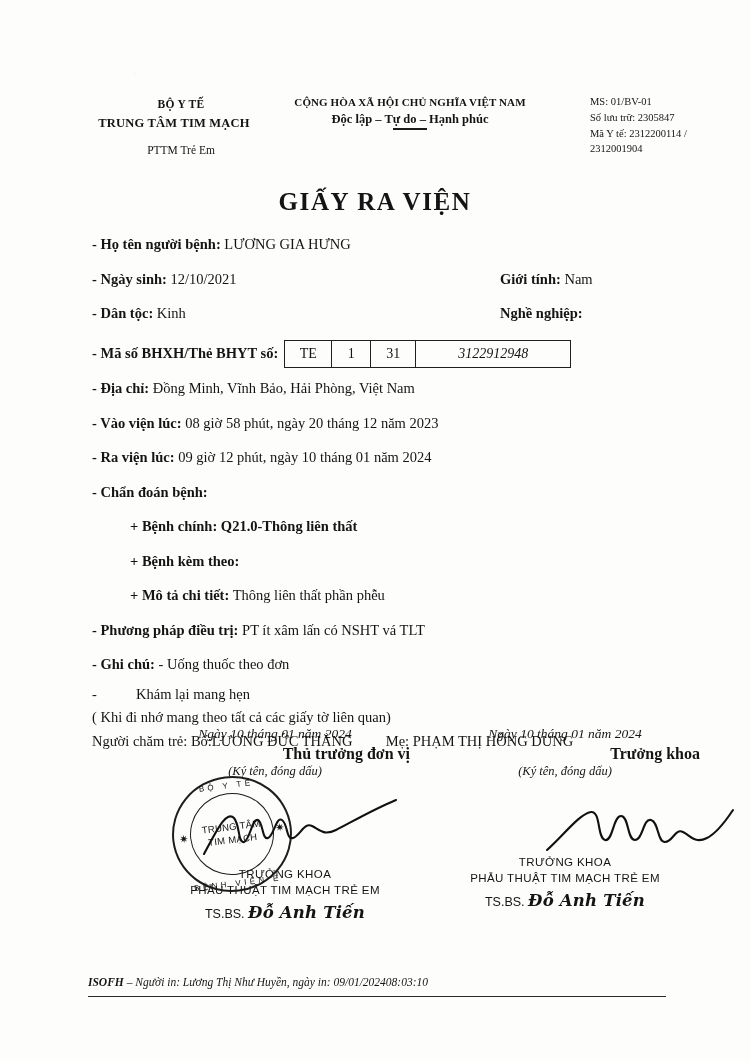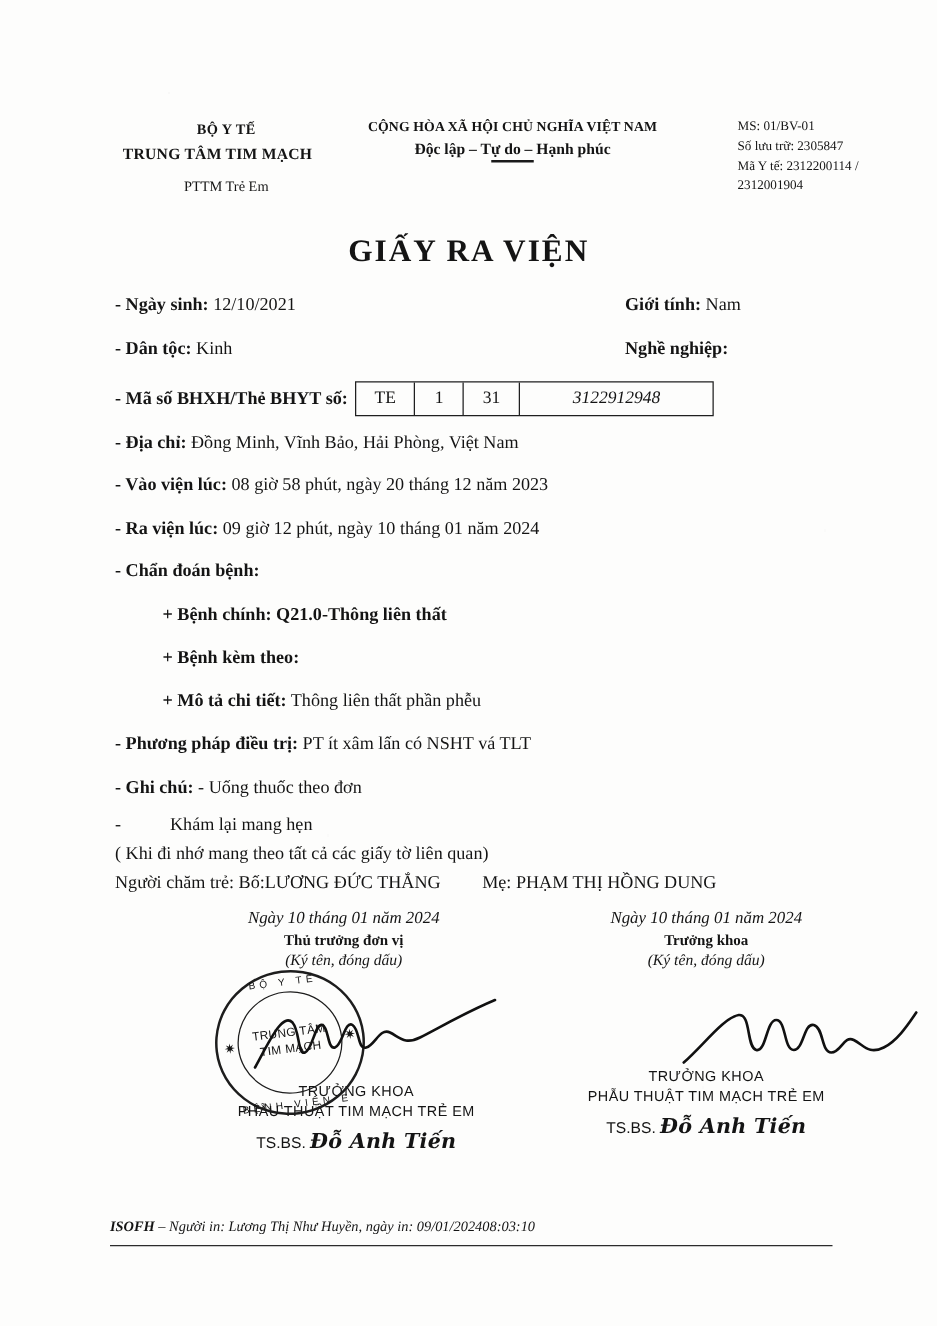--- a/index.html
+++ b/index.html
@@ -182,23 +182,24 @@
     text-align: center;
   }
   .sign-col.left  { left: 140px; }
   .sign-col.right { left: 430px; }
   .sign-date {
     font-size: 13.5px;
     font-style: italic;
     white-space: nowrap;
   }
   .sign-role {
-    font-size: 12px;
+    font-size: 16px;
     font-weight: bold;
     margin-top: 3px;
+    text-align: right;
   }
   .sign-hint {
     font-size: 12.5px;
     font-style: italic;
     margin-top: 1px;
   }
   .sign-foot {
     position: absolute;
     width: 270px;
     text-align: center;
@@ -319,20 +320,24 @@
       <div>Số lưu trữ: 2305847</div>
       <div>Mã Y tế: 2312200114 /</div>
       <div>2312001904</div>
     </div>
   </div>
 
   <div class="doc-title">GIẤY RA VIỆN</div>
 
   <div class="body">
 
+    <div class="row">
+      <span class="lbl">- Họ tên người bệnh:</span>
+      <span class="val">LƯƠNG GIA HƯNG</span>
+    </div>
 
     <div class="row">
       <span class="lbl">- Ngày sinh:</span>
       <span class="val">12/10/2021</span>
       <span class="right-field">
         <span class="lbl">Giới tính:</span>
         <span class="val">Nam</span>
       </span>
     </div>
 

